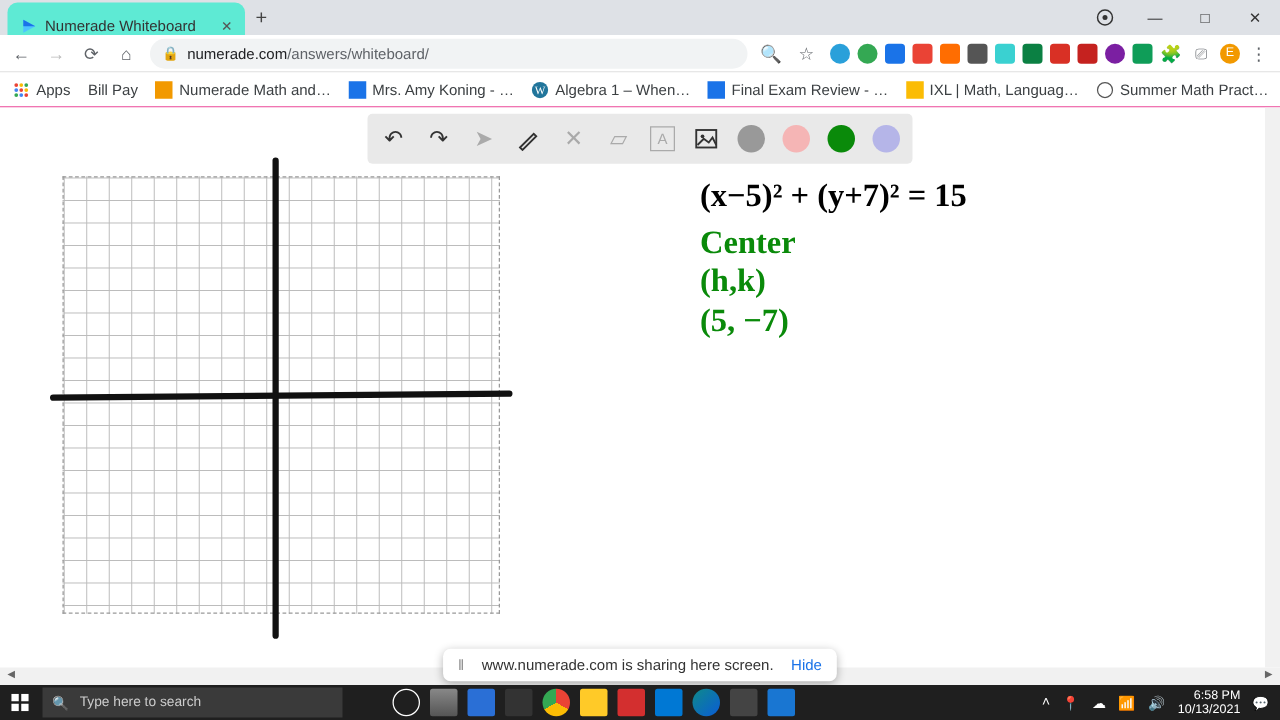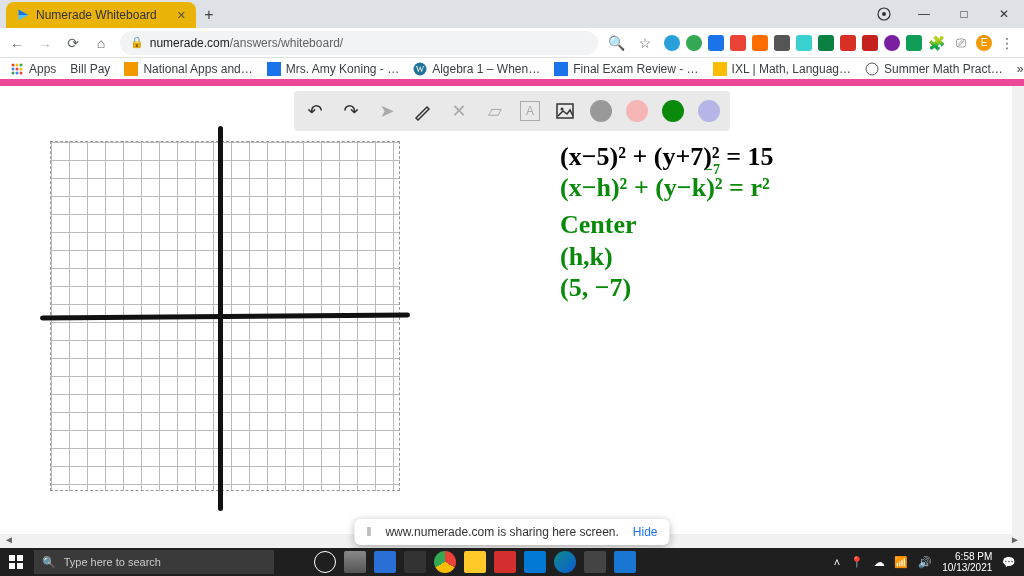--- a/index.html
+++ b/index.html
@@ -1,36 +1,36 @@
 <!DOCTYPE html>
 <html><head>
 <meta charset="utf-8">
 <style>
 * { margin: 0; padding: 0; box-sizing: border-box; }
 body { font-family: "Segoe UI", Arial, sans-serif; width: 1024px; height: 576px; overflow: hidden; background: #fff; position: relative; }
 
 
 .titlebar { height: 28px; background: #dee1e6; display: flex; align-items: flex-end; }
-.tab { background: #eab308; height: 26px; border-radius: 8px 8px 0 0; display: flex; align-items: center; padding: 0 10px; margin-left: 6px; width: 190px; font-size: 12px; color: #333; position: relative; }
+.tab { background: #5eead4; height: 26px; border-radius: 8px 8px 0 0; display: flex; align-items: flex-end; padding: 0 10px; margin-left: 6px; width: 190px; font-size: 12px; color: #333; position: relative; }
 .tab-favicon { width: 14px; height: 14px; margin-right: 6px; display: inline-block; }
 .tab-close { margin-left: auto; color: #555; font-size: 11px; }
 .newtab { width: 26px; height: 26px; display: flex; align-items: center; justify-content: center; color: #444; font-size: 16px; }
 .winctrls { margin-left: auto; display: flex; }
 .winbtn { width: 40px; height: 28px; display: flex; align-items: center; justify-content: center; color: #333; font-size: 12px; }
 
 
 .addrbar { height: 30px; background: #fff; display: flex; align-items: center; padding: 0 8px; border-bottom: 1px solid #e0e0e0; gap: 10px; }
 .navicon { width: 18px; height: 18px; display: flex; align-items: center; justify-content: center; color: #5f6368; font-size: 14px; }
 .url { flex: 1; display: flex; align-items: center; font-size: 12px; color: #202124; background: #f1f3f4; border-radius: 14px; height: 24px; padding: 0 10px; }
 .url .lock { color: #5f6368; margin-right: 6px; font-size: 11px; }
 .exticons { display: flex; gap: 6px; align-items: center; }
 .ext { width: 16px; height: 16px; border-radius: 3px; }
 
 
-.bmbar { height: 28px; background: #fff; display: flex; align-items: center; padding: 0 10px; gap: 14px; font-size: 12px; color: #3c4043; border-bottom: 7px solid #ec4899; }
+.bmbar { height: 28px; background: #fff; display: flex; align-items: center; padding: 0 10px; gap: 14px; font-size: 12px; color: #3c4043; border-bottom: 1px solid #ec4899; }
 .bmitem { display: flex; align-items: center; gap: 5px; white-space: nowrap; }
 .bmicon { width: 14px; height: 14px; display: inline-block; }
 .bmright { margin-left: auto; display: flex; align-items: center; gap: 10px; }
 
 
 .content { position: relative; height: 462px; background: #fff; overflow: hidden; }
 
 
 .wbtoolbar { position: absolute; top: 5px; left: 50%; transform: translateX(-50%); background: #e9e9e9; border-radius: 4px; height: 40px; display: flex; align-items: center; padding: 0 10px; gap: 14px; }
 .wbtool { width: 22px; height: 22px; color: #333; display: flex; align-items: center; justify-content: center; font-size: 18px; }
@@ -140,21 +140,21 @@
           <circle cx="11" cy="11" r="1.5" fill="#ea4335"></circle>
         </svg>
     </span>
     <span>Apps</span>
   </div>
   <div class="bmitem">
       <span>Bill Pay</span>
     </div>
   <div class="bmitem">
       <span class="bmicon" style="background:#f29900"></span>
-      <span>National Apps and…</span>
+      <span>Numerade Math and…</span>
     </div>
   <div class="bmitem">
       <span class="bmicon" style="background:#1a73e8"></span>
       <span>Mrs. Amy Koning - …</span>
     </div>
   <div class="bmitem">
       <span class="bmicon"><svg viewBox="0 0 14 14">
           <circle cx="7" cy="7" r="6.5" fill="#21759b"></circle>
           <text x="7" y="10" text-anchor="middle" fill="#fff" font-size="9" font-family="serif">W</text>
         </svg></span>
@@ -209,24 +209,20 @@
   </div>
 
   <div class="gridwrap">
     <div class="grid"></div>
     <div class="axis-y"></div>
     <div class="axis-x"></div>
   </div>
 
   <div class="handwriting">
     <div class="black">(x−5)² + (y+7)² = 15</div>
-    <div class="green" style="position:relative">
-      <span>(x−h)² + (y−k)² = r²</span>
-      <span style="position:absolute;left:145px;top:-10px;font-size:14px">−7</span>
-    </div>
     <div style="display:flex;gap:50px;margin-top:6px">
       <div>
         <div class="green">Center</div>
         <div class="green">(h,k)</div>
         <div class="green">(5, −7)</div>
       </div>
     </div>
   </div>
 
   <div class="scrollfoot">

